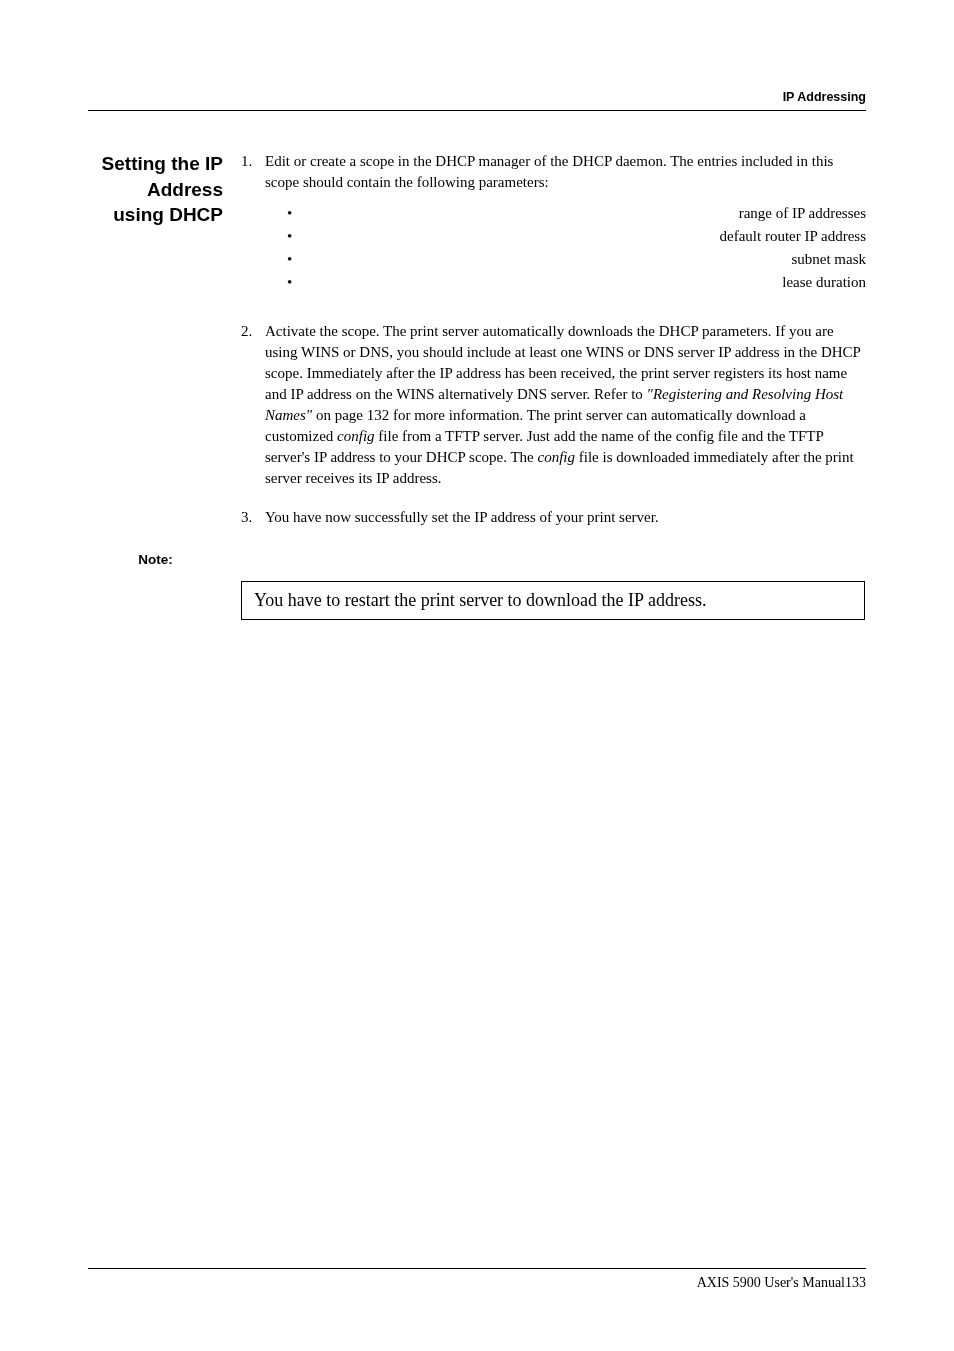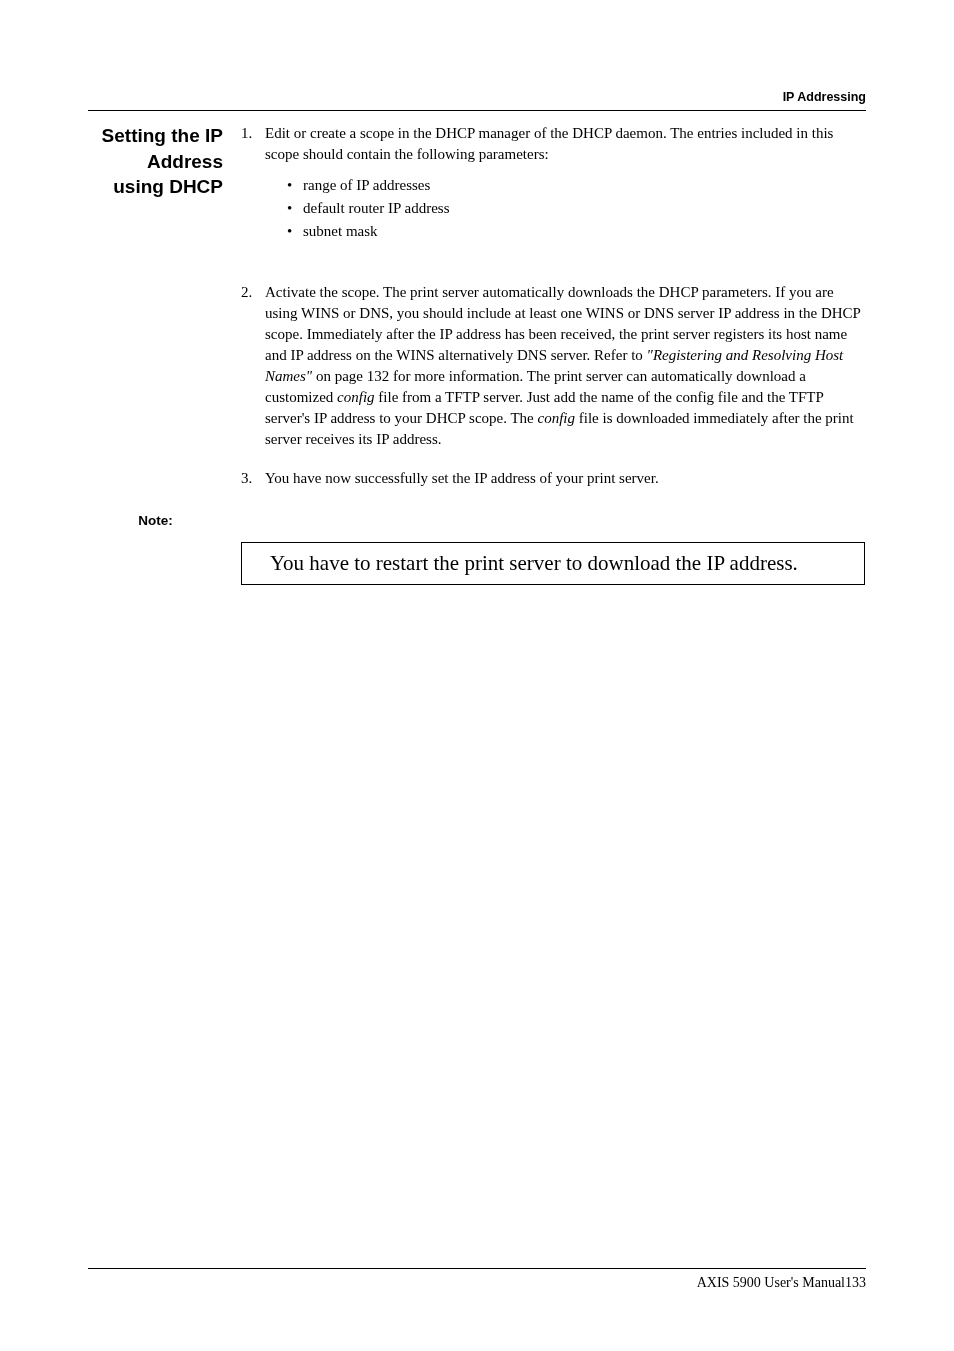--- a/index.html
+++ b/index.html
@@ -14,21 +14,21 @@
       height: 1351px;
       position: relative;
       color: #000;
     }
     .page {
       padding: 90px 88px 0 88px;
     }
     .header {
       border-bottom: 1px solid #000;
       padding-bottom: 6px;
-      margin-bottom: 12px;
+      margin-bottom: 40px;
       text-align: right;
       font-family: Arial, Helvetica, sans-serif;
       font-weight: bold;
       font-size: 12.5px;
     }
     .content-row {
       display: flex;
       align-items: flex-start;
     }
     .side-label {
@@ -60,22 +60,23 @@
     .num-marker {
       width: 24px;
       flex-shrink: 0;
     }
     .num-body {
       flex: 1;
     }
     ul.bullets {
       list-style: none;
       margin-top: 10px;
-      margin-bottom: 22px;
+      margin-bottom: 10px;
       padding-left: 22px;
+      text-align: right;
     }
     ul.bullets li {
       position: relative;
       padding-left: 16px;
       margin-bottom: 2px;
     }
     ul.bullets li::before {
       content: "•";
       position: absolute;
       left: 0;
@@ -88,25 +89,25 @@
     .note-label {
       width: 135px;
       text-align: center;
       flex-shrink: 0;
       font-family: Arial, Helvetica, sans-serif;
       font-weight: bold;
       font-size: 13.5px;
     }
     .note-box {
       border: 1px solid #000;
-      padding: 8px 28px;
+      padding: 8px 12px;
       margin-top: 14px;
       margin-left: 153px;
       margin-right: 0;
-      font-size: 21px;
+      font-size: 18px;
       width: 624px;
     }
     .footer {
       position: absolute;
       bottom: 60px;
       left: 88px;
       right: 88px;
       border-top: 1px solid #000;
       padding-top: 6px;
       display: flex;
@@ -135,20 +136,21 @@
       <ol class="numbered">
 
         <li class="num-item">
           <div class="num-marker">1.</div>
           <div class="num-body">
             <span>Edit or create a scope in the DHCP manager of the DHCP daemon. The entries included in this scope should contain the following parameters:</span>
             <ul class="bullets">
               <li>range of IP addresses</li>
               <li>default router IP address</li>
               <li>subnet mask</li>
+              <li>lease duration</li>
             </ul>
           </div>
         </li>
 
         <li class="num-item">
           <div class="num-marker">2.</div>
           <div class="num-body">
             <span>Activate the scope. The print server automatically downloads the DHCP parameters. If you are using WINS or DNS, you should include at least one WINS or DNS server IP address in the DHCP scope. Immediately after the IP address has been received, the print server registers its host name and IP address on the WINS alternatively DNS server. Refer to </span><span class="italic">"Registering and Resolving Host Names"</span><span> on page 132 for more information. The print server can automatically download a customized </span><span class="italic">config</span><span> file from a TFTP server. Just add the name of the config file and the TFTP server's IP address to your DHCP scope. The </span><span class="italic">config</span><span> file is downloaded immediately after the print server receives its IP address.</span>
           </div>
         </li>

